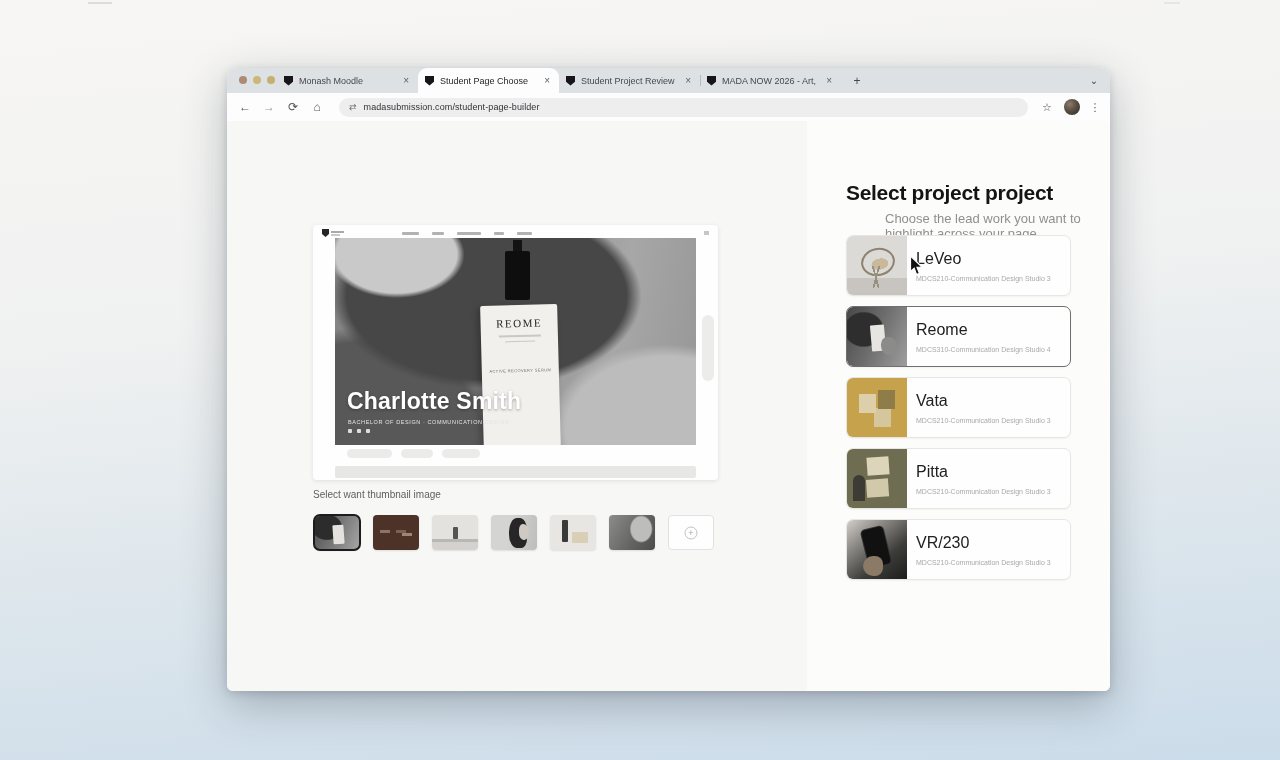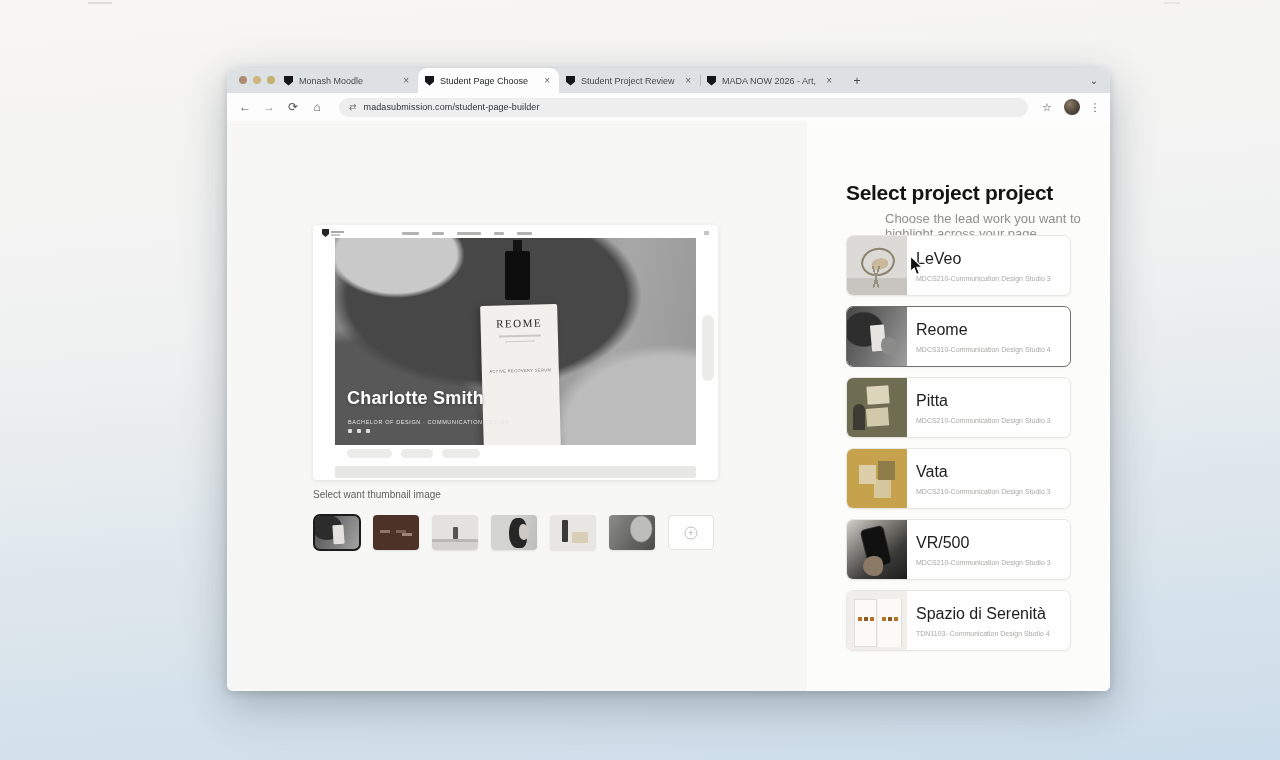--- a/index.html
+++ b/index.html
@@ -80,21 +80,21 @@
       linear-gradient(100deg,#838383 0%,#8e8e8e 45%,#a7a7a7 75%,#969696 100%); }
   .cap-neck { position:absolute; left:178px; top:2px; width:9px; height:13px; background:#131313; }
   .cap-body { position:absolute; left:170px; top:13px; width:25px; height:49px; background:#0e0e0e; border-radius:2px; }
   .rbox { position:absolute; left:147px; top:67px; width:77px; height:145px; background:#f1f0ed;
     transform:rotate(-1.5deg); border-radius:2px; box-shadow:-3px 2px 6px rgba(0,0,0,.25);
     text-align:center; padding-top:12px; }
   .rbox .brand { font-family:"Liberation Serif", serif; font-size:11px; letter-spacing:1.5px; color:#232323; }
   .rbox .bline { width:42px; height:2px; background:#c9c8c4; margin:6px auto 0; }
   .rbox .bline.s { width:30px; height:1px; margin-top:4px; }
   .rbox .microtxt { margin-top:26px; font-size:4px; color:#6a6a66; letter-spacing:.4px; }
-  .hero-title { position:absolute; left:12px; top:150px; color:#fff; font-size:18px; font-weight:bold;
+  .hero-title { position:absolute; left:12px; top:150px; color:#fff; font-size:23px; font-weight:bold;
     letter-spacing:.2px; text-shadow:0 1px 3px rgba(0,0,0,.35); z-index:3; }
   .hero-sub { position:absolute; left:13px; top:181px; color:#e4e4e2; font-size:5.5px;
     letter-spacing:.6px; z-index:3; }
   .hero-social { position:absolute; left:13px; top:191px; display:flex; gap:5px; z-index:3; }
   .hero-social i { width:4px; height:4px; background:#dedede; display:block; border-radius:1px; }
 
   .pv-pills { position:absolute; left:34px; top:224px; display:flex; gap:9px; }
   .pv-pills i { display:block; height:9px; border-radius:4.5px; background:#ebebe9; }
   .pv-pills i:nth-child(1){width:45px}.pv-pills i:nth-child(2){width:32px}.pv-pills i:nth-child(3){width:38px}
   .pv-bar { position:absolute; left:22px; top:241px; width:361px; height:12px; background:#e7e7e5; border-radius:2px; }
@@ -311,45 +311,38 @@
     </div>
   </div>
           <div class="pcard selected">
     <div class="pthumb pt-reome"></div>
     <div class="pinfo">
       <div class="pname">Reome</div>
       <div class="pcourse">MDCS310-Communication Design Studio 4</div>
     </div>
   </div>
           <div class="pcard">
+    <div class="pthumb pt-vata"></div>
+    <div class="pinfo">
+      <div class="pname">Vata</div>
+      <div class="pcourse">MDCS210-Communication Design Studio 3</div>
+    </div>
+  </div>
+          <div class="pcard">
     <div class="pthumb pt-pitta"></div>
     <div class="pinfo">
       <div class="pname">Pitta</div>
       <div class="pcourse">MDCS210-Communication Design Studio 3</div>
     </div>
   </div>
           <div class="pcard">
-    <div class="pthumb pt-vata"></div>
-    <div class="pinfo">
-      <div class="pname">Vata</div>
+    <div class="pthumb pt-vr360"></div>
+    <div class="pinfo">
+      <div class="pname">VR/230</div>
       <div class="pcourse">MDCS210-Communication Design Studio 3</div>
-    </div>
-  </div>
-          <div class="pcard">
-    <div class="pthumb pt-vr360"></div>
-    <div class="pinfo">
-      <div class="pname">VR/500</div>
-      <div class="pcourse">MDCS210-Communication Design Studio 3</div>
-    </div>
-  </div>
-          <div class="pcard">
-    <div class="pthumb pt-spazio"></div>
-    <div class="pinfo">
-      <div class="pname">Spazio di Serenità</div>
-      <div class="pcourse">TDN1103- Communication Design Studio 4</div>
     </div>
   </div>
         </div>
 
     </div>
   </div>
 
   <svg class="cursor" width="15" height="22" viewBox="0 0 15 22">
     <path d="M1.5 1 L1.5 16.5 L5.2 13.2 L7.6 19.6 L10.4 18.4 L8 12.2 L13 12 Z" fill="#111" stroke="#fff" stroke-width="1.2"></path>
   </svg>

